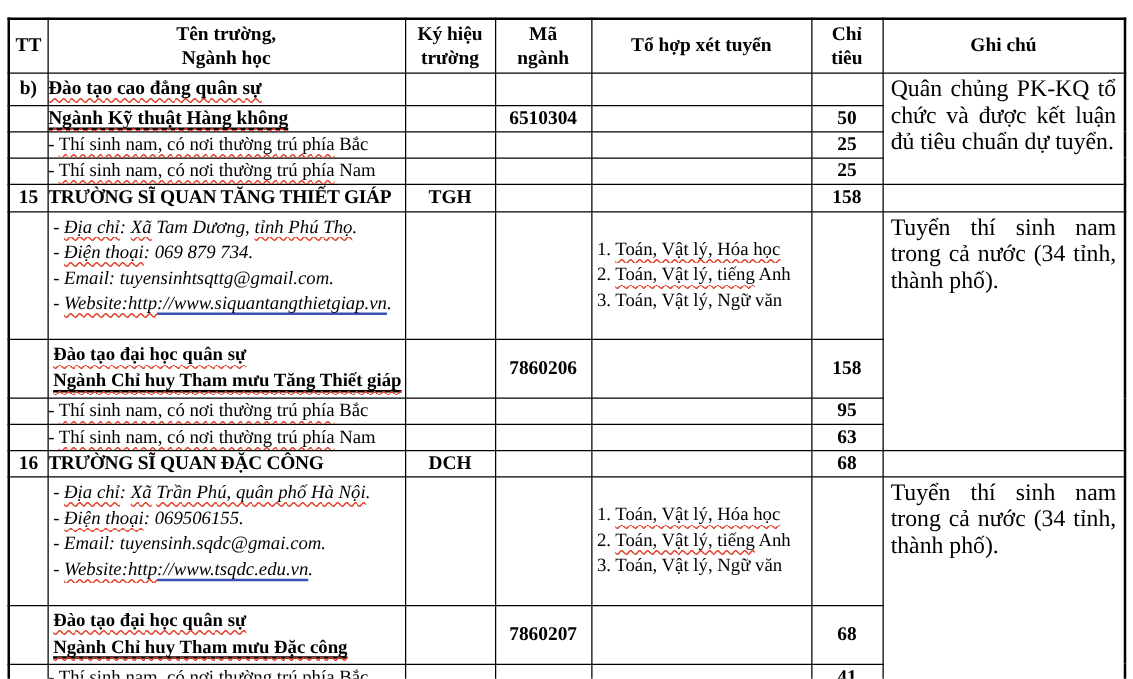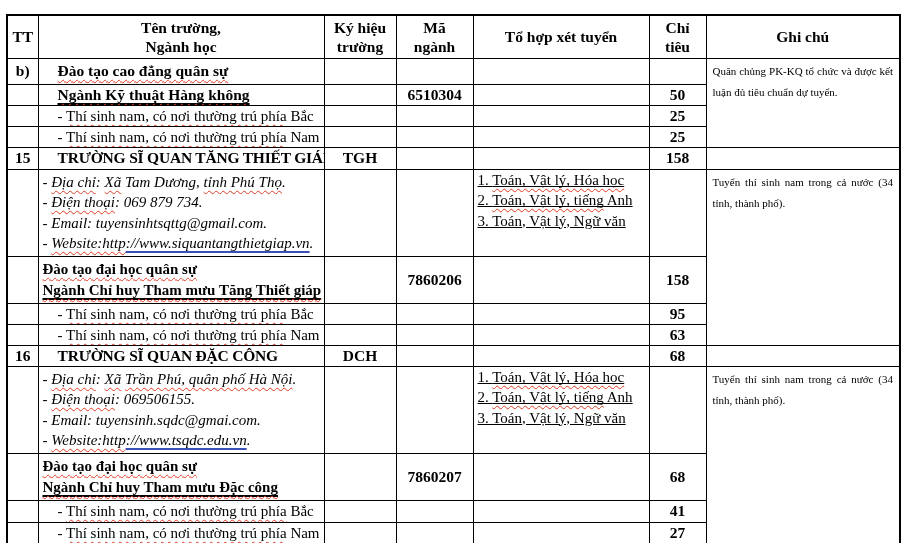--- a/index.html
+++ b/index.html
@@ -20,21 +20,21 @@
     padding:0 3px;
     font-size:15.5px;
     vertical-align:middle;
     overflow:hidden;
     line-height:20px;
   }
   th{font-weight:bold;text-align:center;line-height:19px;padding:1px 2px;}
   .c{text-align:center;font-weight:bold;}
   .b{font-weight:bold;}
   .nw{white-space:nowrap;}
-  .name{padding-left:19px;}
+  .name{padding-left:0;}
   .sq{
     text-decoration-line:underline;
     text-decoration-style:wavy;
     text-decoration-color:#e23b24;
     text-decoration-thickness:1px;
     text-decoration-skip-ink:none;
     text-underline-offset:3px;
   }
   .u{
     text-decoration-line:underline;
@@ -47,28 +47,28 @@
   .link{
     text-decoration-line:underline;
     text-decoration-color:#3a50b4;
     text-decoration-thickness:1.5px;
     text-decoration-skip-ink:none;
     text-underline-offset:3px;
     cursor:pointer;
   }
   td.details{vertical-align:top;font-size:15px;padding:2px 4px;}
   td.details .dline{line-height:20.5px;white-space:nowrap;font-style:italic;}
-  td.combo{vertical-align:top;font-size:15px;padding:0 4px;text-decoration:underline;}
+  td.combo{vertical-align:top;font-size:15px;padding:20px 4px;}
   td.combo .dline{line-height:20.5px;white-space:nowrap;}
   td.note{
     vertical-align:top;
     text-align:justify;
     padding:2px 6px;
     line-height:21px;
-    font-size:11px;
+    font-size:19px;
   }
   td.school{font-size:15.5px;letter-spacing:-0.2px;}
   td.program{padding:2px 4px;}
   td.program .dline{line-height:21px;white-space:nowrap;font-size:15px;}
   td.cand{font-size:15px;}
 </style>
 </head>
 <body>
 
 <table class="doc">

